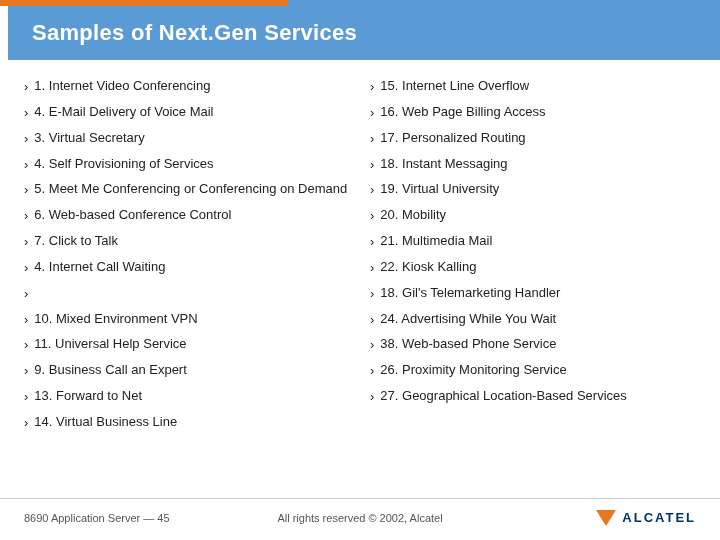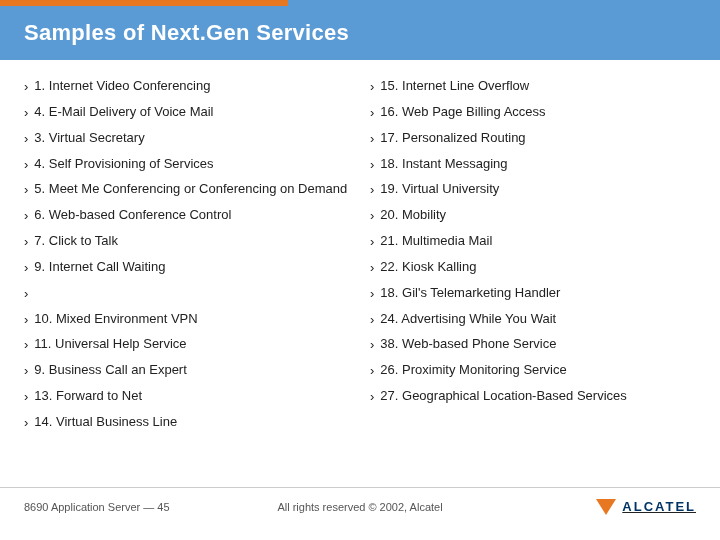--- a/index.html
+++ b/index.html
@@ -15,20 +15,21 @@
 
     .top-bar {
       height: 6px;
       background: linear-gradient(to right, #e87722, #e87722 40%, #5b9bd5 40%);
     }
 
     .header {
       background: #5b9bd5;
       padding: 14px 24px 14px 24px;
       margin-bottom: 0;
+      margin-left: 8px;
     }
 
     .header-title {
       color: #ffffff;
       font-size: 22px;
       font-weight: bold;
       letter-spacing: 0.3px;
     }
 
     .content {
@@ -69,21 +70,21 @@
       margin-top: 1px;
     }
 
     .item-text {
       font-size: 13px;
       color: #222;
     }
 
     .footer {
       position: absolute;
-      bottom: 15px;
+      bottom: 4px;
       left: 0;
       right: 0;
       height: 38px;
       display: flex;
       align-items: center;
       border-top: 1px solid #ccc;
       padding: 0 24px;
       background: #fff;
     }
 
@@ -104,21 +105,20 @@
       flex: 1;
       display: flex;
       justify-content: flex-end;
       align-items: center;
     }
 
     .alcatel-logo {
       display: flex;
       align-items: flex-start;
       gap: 6px;
-      text-decoration: underline;
     }
 
     .alcatel-triangle {
       width: 0;
       height: 0;
       border-left: 10px solid transparent;
       border-right: 10px solid transparent;
       border-top: 16px solid #e87722;
     }
 
@@ -164,21 +164,21 @@
       <div class="list-item">
       <span class="bullet">›</span>
       <span class="item-text">6. Web-based Conference Control</span>
     </div>
       <div class="list-item">
       <span class="bullet">›</span>
       <span class="item-text">7. Click to Talk</span>
     </div>
       <div class="list-item">
       <span class="bullet">›</span>
-      <span class="item-text">9. Internet Call Waiting</span>
+      <span class="item-text">4. Internet Call Waiting</span>
     </div>
       <div class="list-item">
       <span class="bullet">›</span>
     </div>
       <div class="list-item">
       <span class="bullet">›</span>
       <span class="item-text">10. Mixed Environment VPN</span>
     </div>
       <div class="list-item">
       <span class="bullet">›</span>

